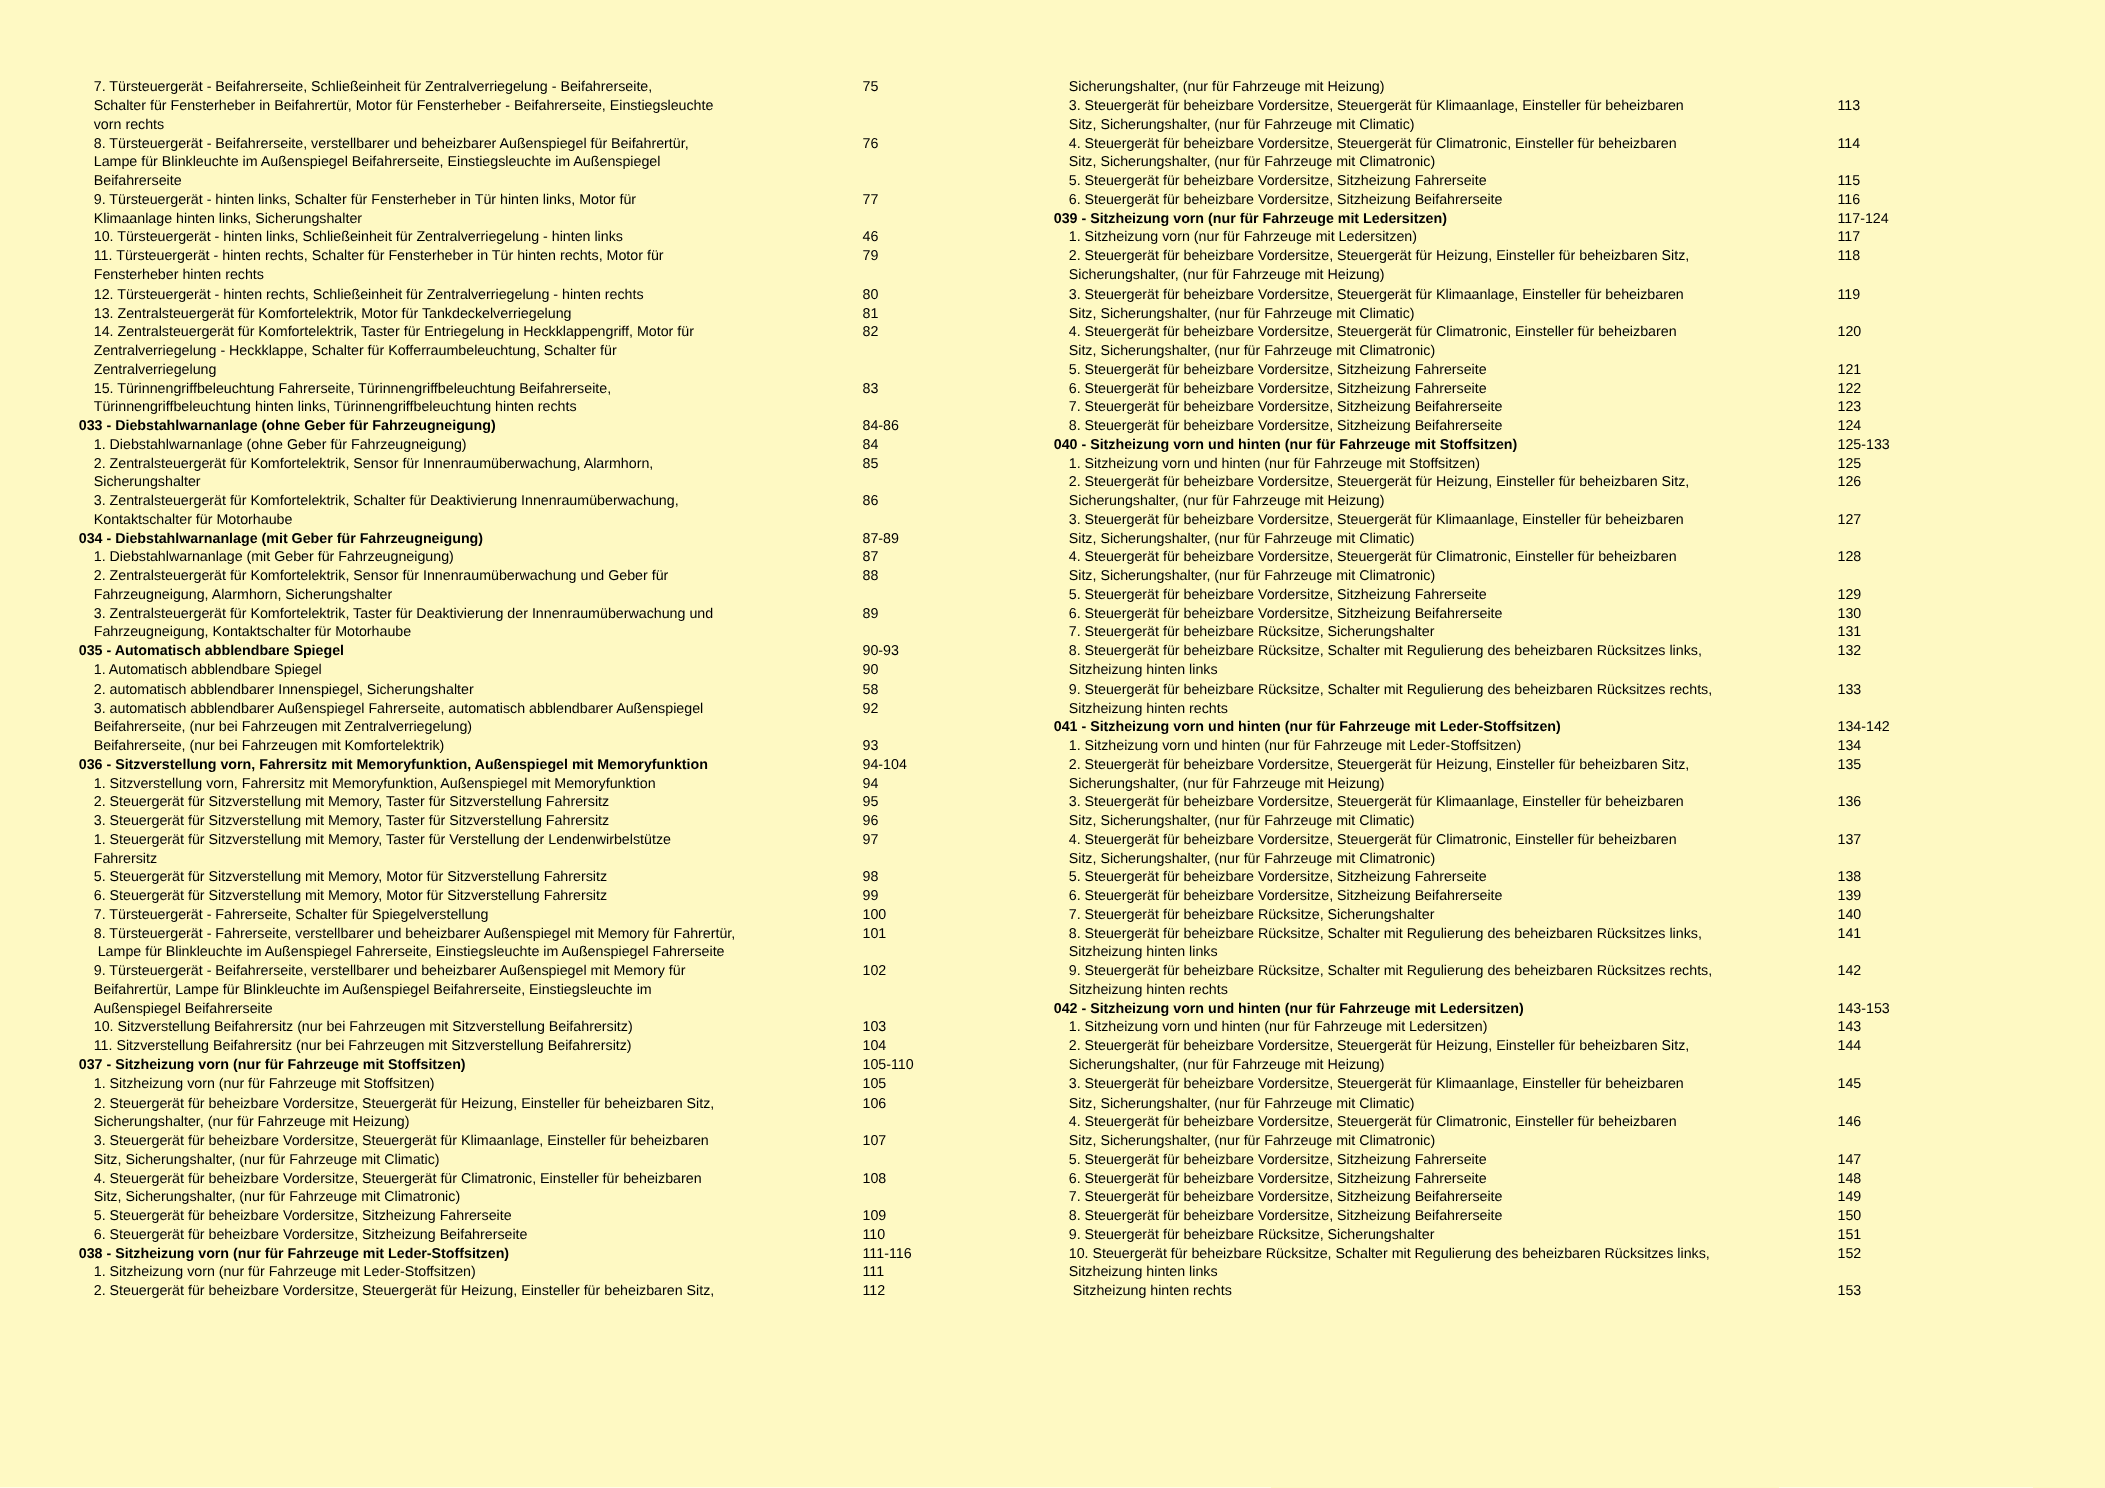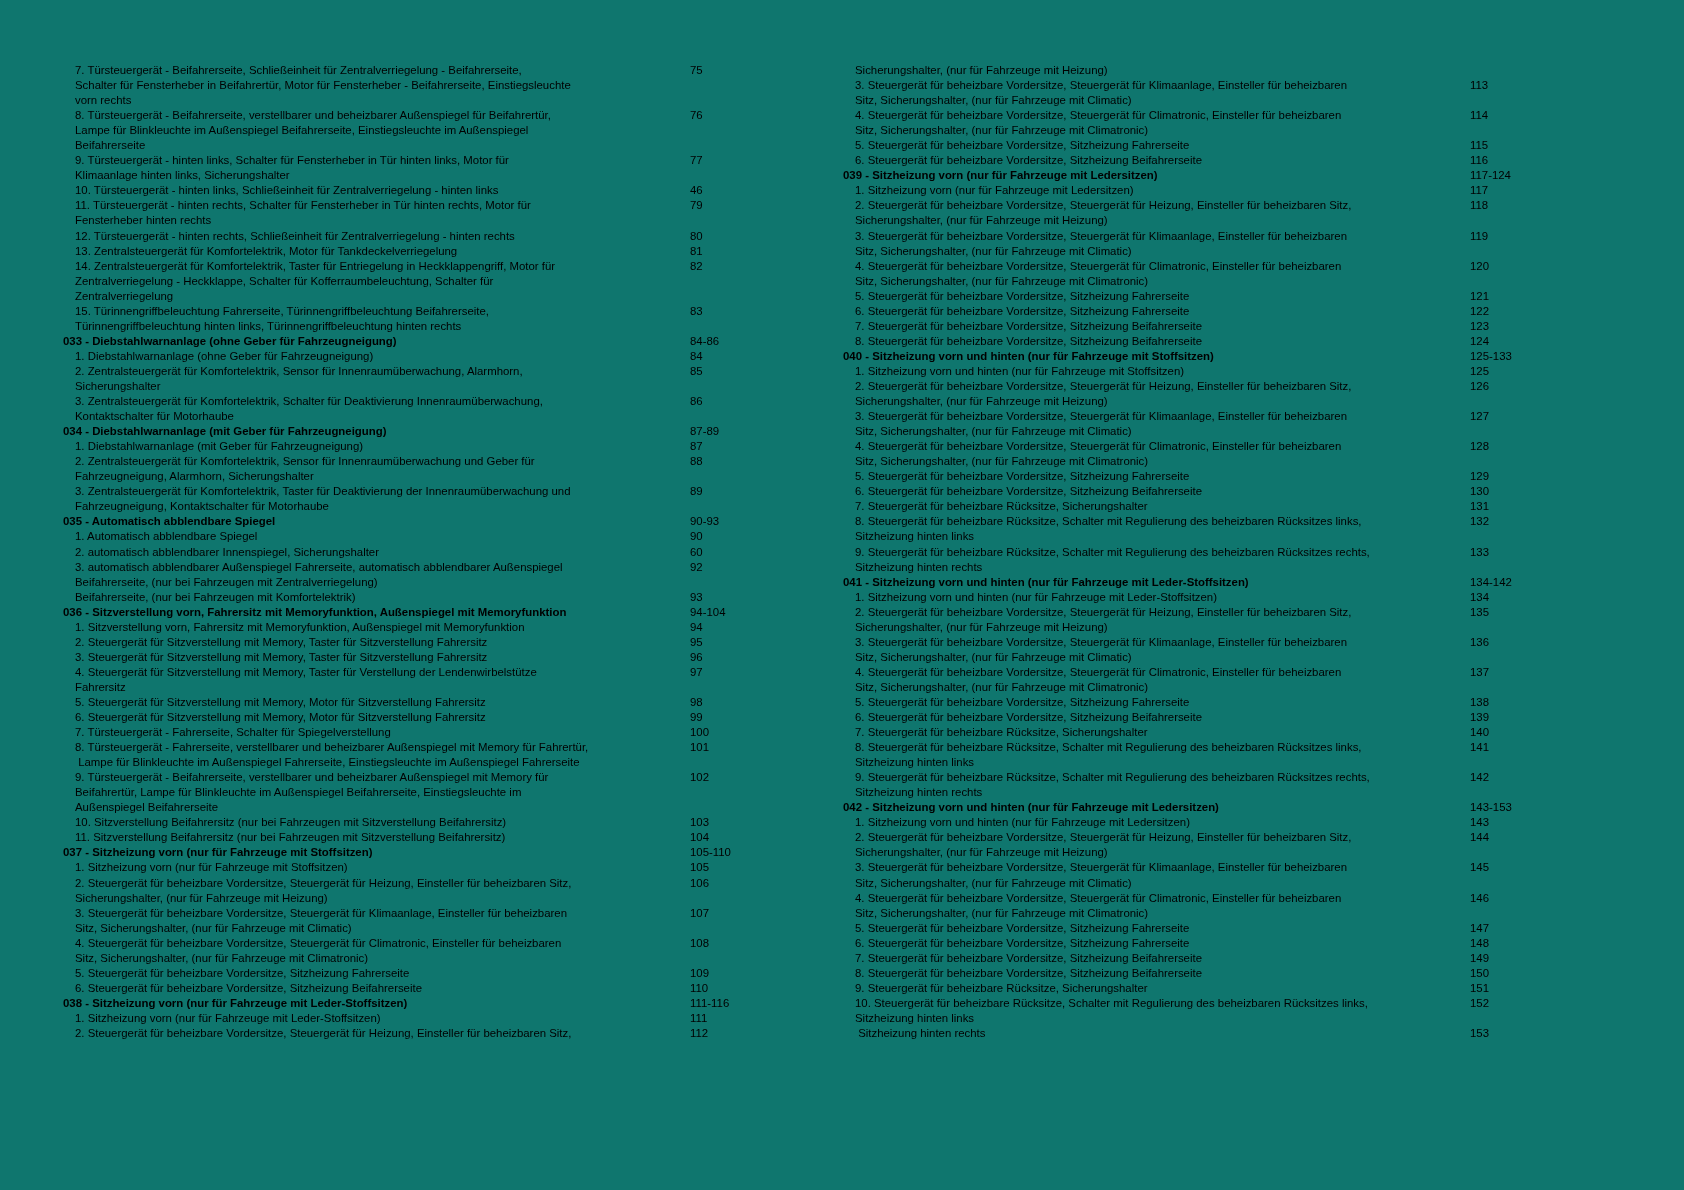--- a/index.html
+++ b/index.html
@@ -8,21 +8,21 @@
     height: 1190px;
     background: #ffffff;
     font-family: "Liberation Sans", sans-serif;
     color: #000000;
     overflow: hidden;
   }
   .page {
     position: relative;
     width: 1684px;
     height: 1190px;
-    background: #0f766e;
+    background: #fef9c3;
   }
   .col {
     position: absolute;
     top: 63px;
     font-size: 11.4px;
   }
   .col-left  { left: 63px;  width: 720px; }
   .col-right { left: 843px; width: 720px; }
   .entry { position: relative; }
   .line {
@@ -169,21 +169,21 @@
       <div class="entry item">
         <div class="entry-text">
           <div class="line">1. Automatisch abblendbare Spiegel</div>
         </div>
         <div class="page-num">90</div>
       </div>
       <div class="entry item">
         <div class="entry-text">
           <div class="line">2. automatisch abblendbarer Innenspiegel, Sicherungshalter</div>
         </div>
-        <div class="page-num">60</div>
+        <div class="page-num">58</div>
       </div>
       <div class="entry item">
         <div class="entry-text">
           <div class="line">3. automatisch abblendbarer Außenspiegel Fahrerseite, automatisch abblendbarer Außenspiegel</div>
           <div class="line">Beifahrerseite, (nur bei Fahrzeugen mit Zentralverriegelung)</div>
         </div>
         <div class="page-num">92</div>
       </div>
       <div class="entry item">
         <div class="entry-text">
@@ -210,21 +210,21 @@
         <div class="page-num">95</div>
       </div>
       <div class="entry item">
         <div class="entry-text">
           <div class="line">3. Steuergerät für Sitzverstellung mit Memory, Taster für Sitzverstellung Fahrersitz</div>
         </div>
         <div class="page-num">96</div>
       </div>
       <div class="entry item">
         <div class="entry-text">
-          <div class="line">4. Steuergerät für Sitzverstellung mit Memory, Taster für Verstellung der Lendenwirbelstütze</div>
+          <div class="line">1. Steuergerät für Sitzverstellung mit Memory, Taster für Verstellung der Lendenwirbelstütze</div>
           <div class="line">Fahrersitz</div>
         </div>
         <div class="page-num">97</div>
       </div>
       <div class="entry item">
         <div class="entry-text">
           <div class="line">5. Steuergerät für Sitzverstellung mit Memory, Motor für Sitzverstellung Fahrersitz</div>
         </div>
         <div class="page-num">98</div>
       </div>

